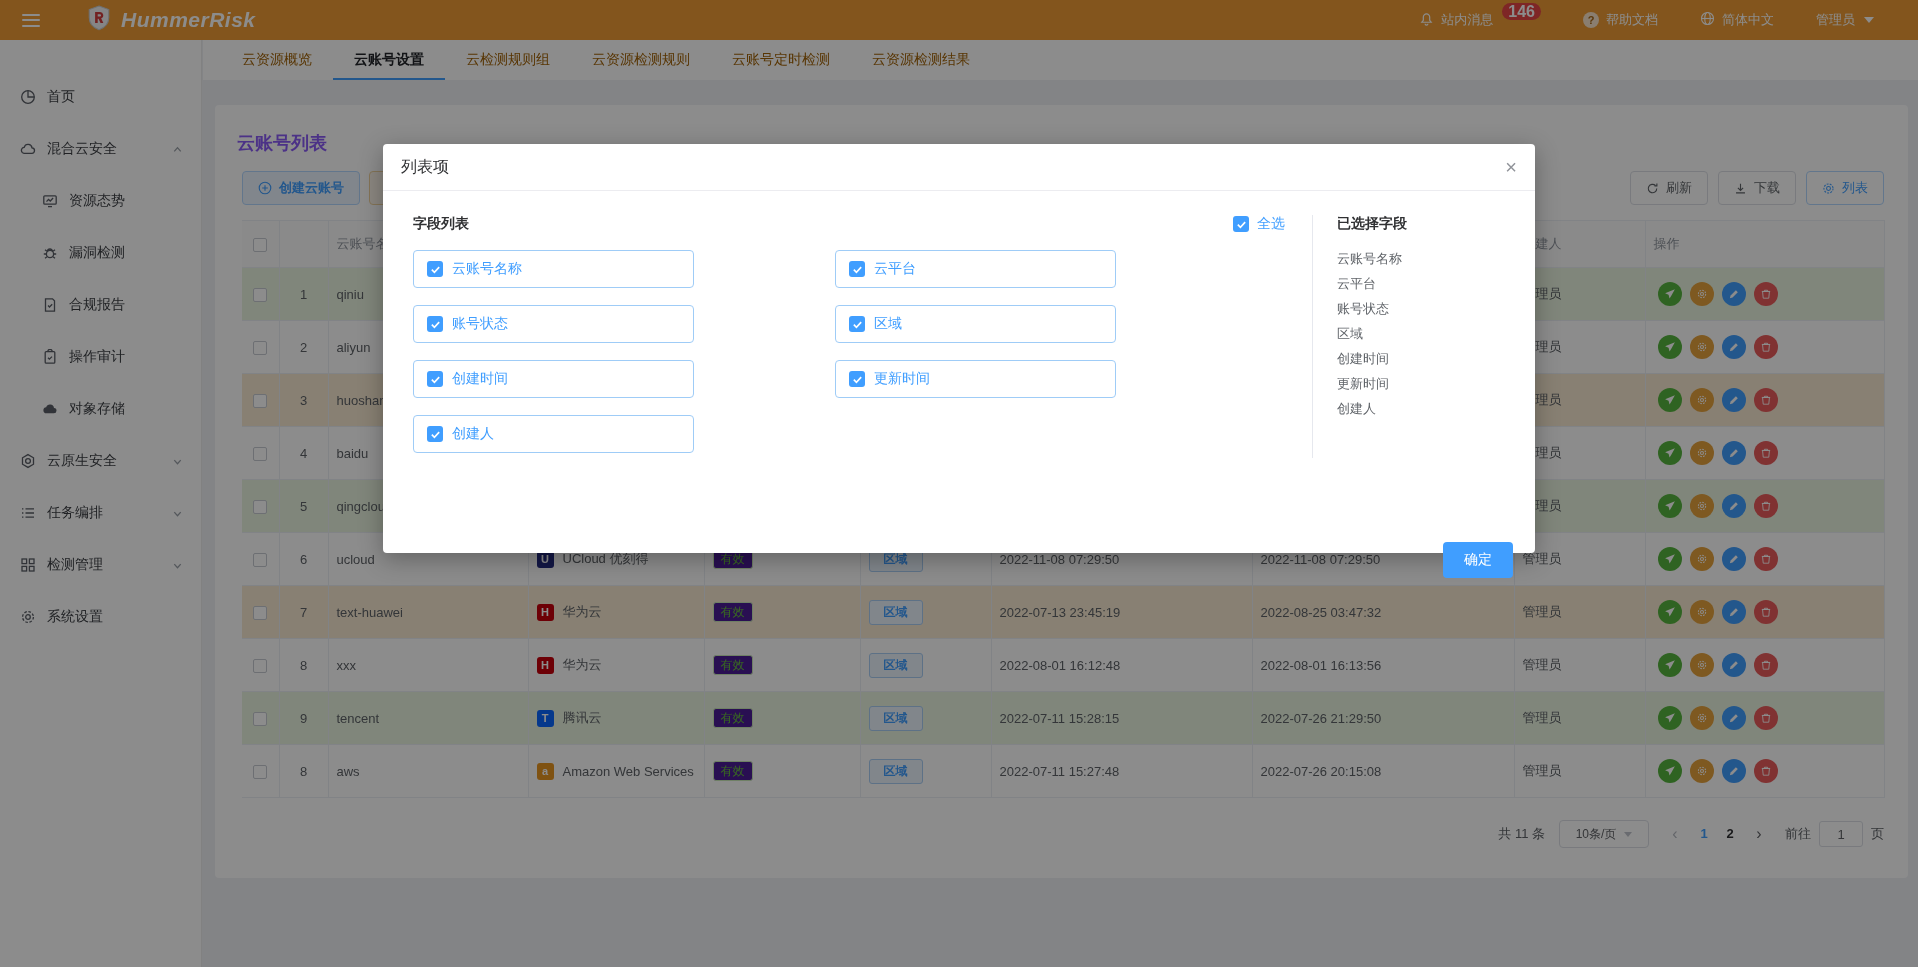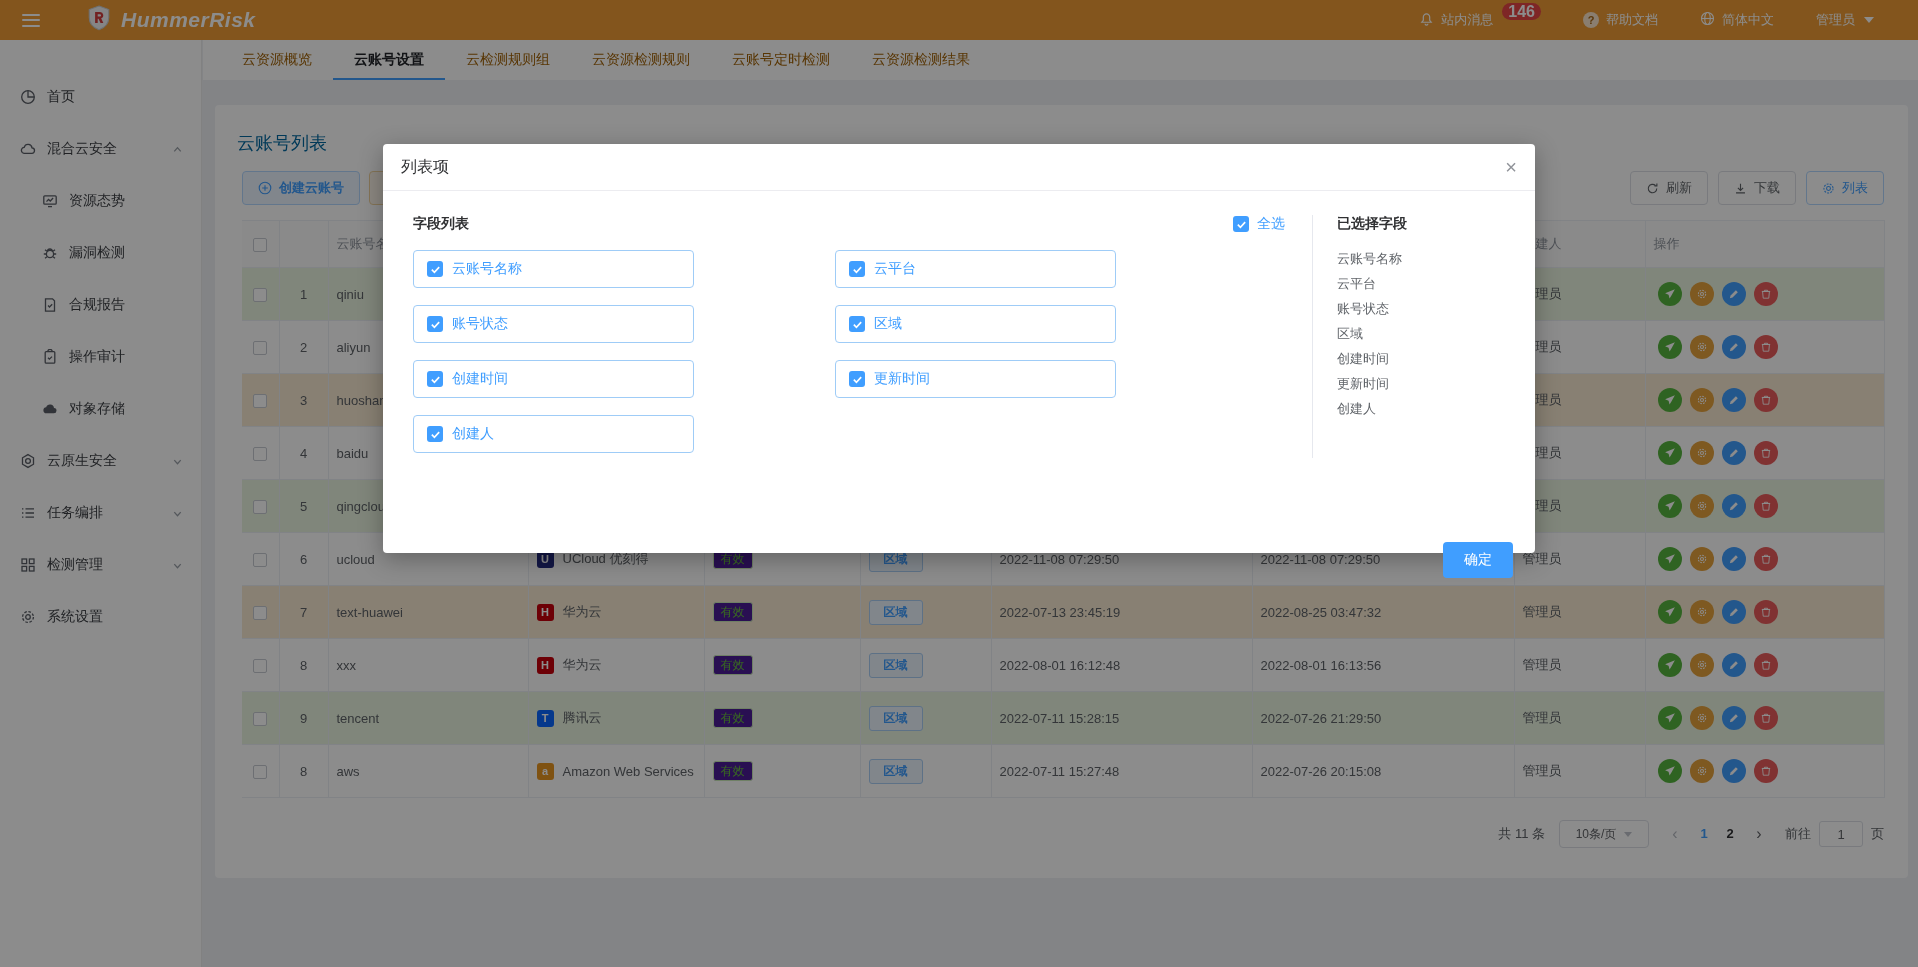--- a/index.html
+++ b/index.html
@@ -40,21 +40,21 @@
   
   .tabbar { position:absolute; left:203px; top:40px; right:0; height:40px; background:#fff;
     display:flex; align-items:flex-end; padding-left:18px; z-index:1; }
   .tab { padding:0 21px; height:40px; line-height:38px; font-size:14px; color:#a16207; cursor:pointer;
     border-bottom:2px solid transparent; }
   .tab.active { color:#23262b; font-weight:700; border-bottom:2px solid #409EFF; }
 
   
   .card { position:absolute; left:215px; top:105px; width:1693px; height:773px; background:#fff;
     border-radius:4px; z-index:1; }
-  .page-title { padding:26px 24px 0 22px; font-size:18px; font-weight:400; color:#0369a1; }
+  .page-title { padding:26px 24px 0 22px; font-size:18px; font-weight:700; color:#8b5cf6; }
   .toolbar { margin-top:15px; padding:0 24px 0 27px; display:flex; align-items:center; height:36px; }
   .btn { display:inline-flex; align-items:center; gap:7px; height:34px; padding:0 15px; border-radius:4px;
     font-size:13px; cursor:pointer; border:1px solid #dcdfe6; background:#fff; color:#5f6368; }
   .btn svg { display:block; }
   .btn.blue-plain { color:#409EFF; border-color:#b3d8ff; background:#ecf5ff; font-weight:600; }
   .btn.orange-plain { color:#E6A23C; border-color:#f0d49e; background:#fdf6ec; width:118px; justify-content:flex-start; }
   .toolbar-right { margin-left:auto; display:flex; gap:10px; }
   .btn.cols-active { color:#409EFF; border-color:#b3d8ff; background:#fff; }
 
   

